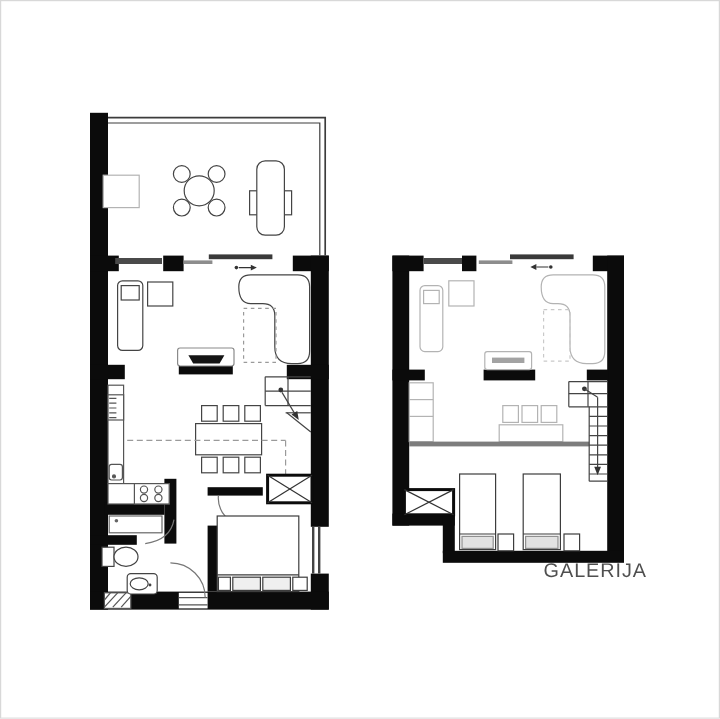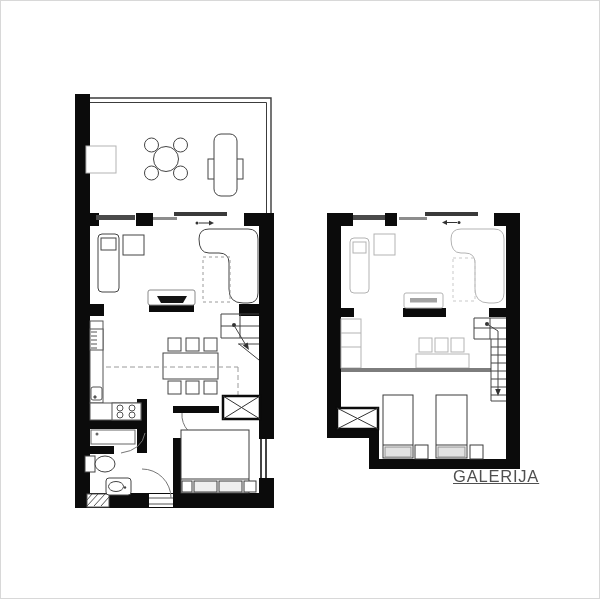--- a/index.html
+++ b/index.html
@@ -6,21 +6,20 @@
   .canvas{
     position:relative;width:600px;height:599px;background:#ffffff;
     border:1px solid #d8d8d8;box-sizing:border-box;overflow:hidden;
     font-family:"Liberation Sans", sans-serif;
   }
   .plan-svg{position:absolute;left:0;top:0;}
   .gallery-label{
     position:absolute;left:452px;top:466px;width:90px;
     font-size:16.5px;letter-spacing:.8px;color:#4f4f4f;
     font-family:"Liberation Sans", sans-serif;
-    text-decoration:underline;
   }
 </style>
 </head>
 <body>
 
 <div class="canvas">
 
 <svg class="plan-svg" width="600" height="599" viewBox="0 0 600 599">
 
   <g>

